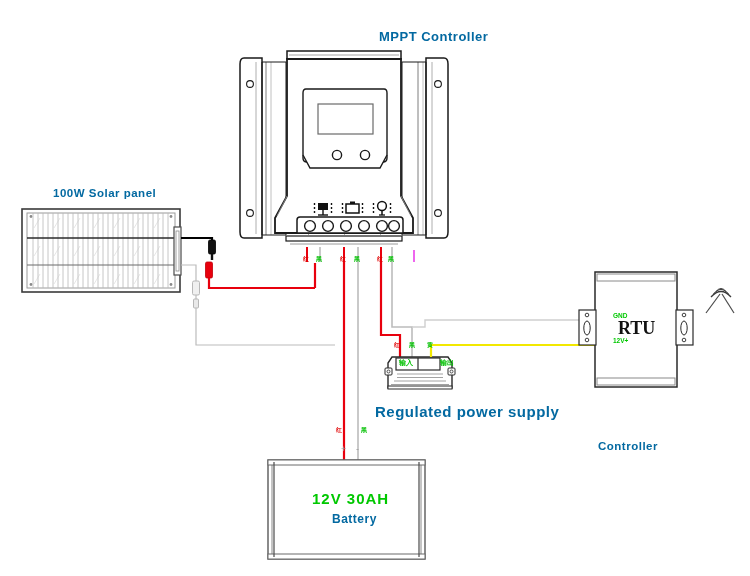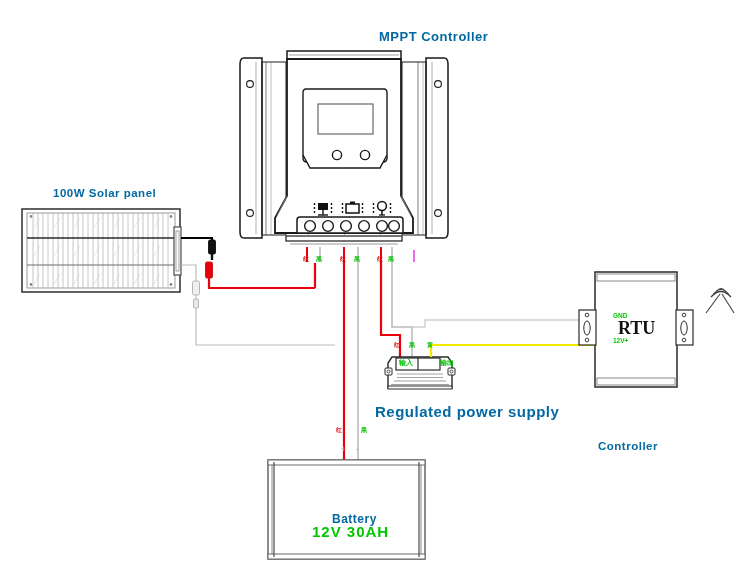--- a/index.html
+++ b/index.html
@@ -274,21 +274,21 @@
 
   <div class="lbl lbl-gray" style="left:375px;top:403px;font-size:15px;">Regulated power supply</div>
 
   <div class="lbl lbl-gray" style="left:598px;top:440px;font-size:11.5px;">Controller</div>
 
   <div class="lbl" style="left:618px;top:318px;font-size:18px;font-weight:bold;color:#111;">RTU</div>
 
   <div class="lbl lbl-green" style="left:613px;top:312px;font-size:6.5px;">GND</div>
   <div class="lbl lbl-green" style="left:613px;top:337px;font-size:6.5px;">12V+</div>
 
-  <div class="lbl lbl-green" style="left:312px;top:490px;font-size:15px;letter-spacing:1px;margin-top:33px;">12V 30AH</div>
+  <div class="lbl lbl-green" style="left:312px;top:490px;font-size:15px;letter-spacing:1px;">12V 30AH</div>
   <div class="lbl lbl-gray" style="left:320px;top:512px;font-size:12px;margin-left:12px;">Battery</div>
 
   <div class="sign" style="left:341px;top:444px;">+</div>
   <div class="sign" style="left:356px;top:444px;">-</div>
 
   <div class="lbl tiny-cn red-cn" style="left:303px;top:256px;">红</div>
   <div class="lbl tiny-cn green-cn" style="left:316px;top:256px;">黑</div>
   <div class="lbl tiny-cn red-cn" style="left:340px;top:256px;">红</div>
   <div class="lbl tiny-cn green-cn" style="left:354px;top:256px;">黑</div>
   <div class="lbl tiny-cn red-cn" style="left:377px;top:256px;">红</div>

